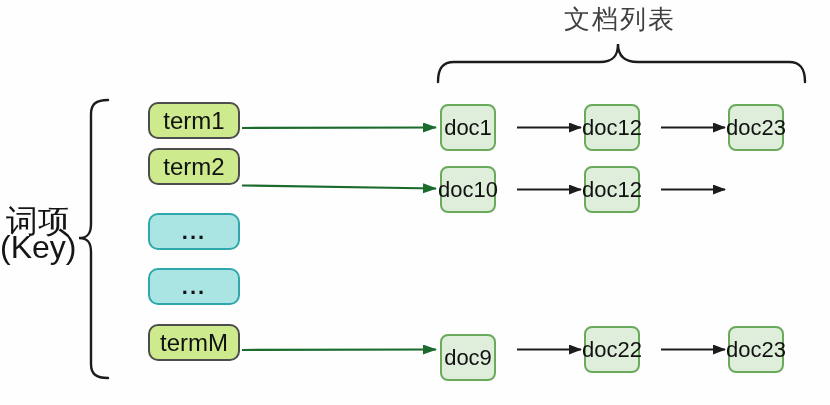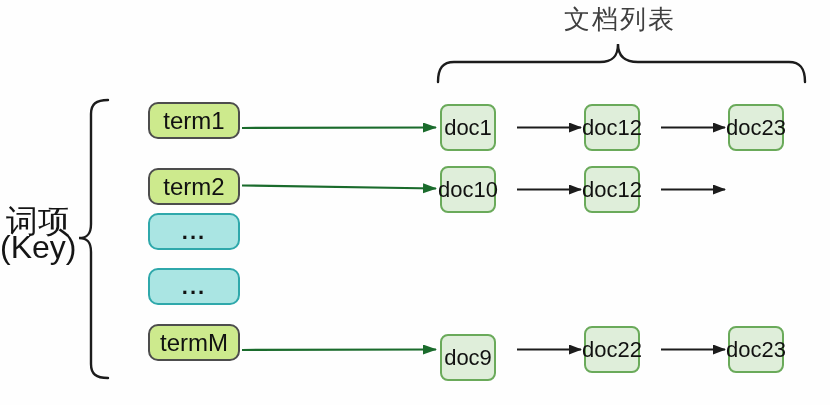--- a/index.html
+++ b/index.html
@@ -75,21 +75,21 @@
   </svg>
 
   <div class="title">文档列表</div>
 
   <div class="key-label">
     <div>词项</div>
     <div>(Key)</div>
   </div>
 
   <div class="box term" style="top:102px">term1</div>
-  <div class="box term" style="top:168px">term2</div>
+  <div class="box term" style="top:148px">term2</div>
   <div class="box ellipsis" style="top:213px">...</div>
   <div class="box ellipsis" style="top:268px">...</div>
   <div class="box term" style="top:324px">termM</div>
 
   <div class="box doc" style="top:104px;left:440px">doc1</div>
   <div class="box doc" style="top:104px;left:584px">doc12</div>
   <div class="box doc" style="top:104px;left:728px">doc23</div>
 
   <div class="box doc" style="top:166px;left:440px">doc10</div>
   <div class="box doc" style="top:166px;left:584px">doc12</div>

